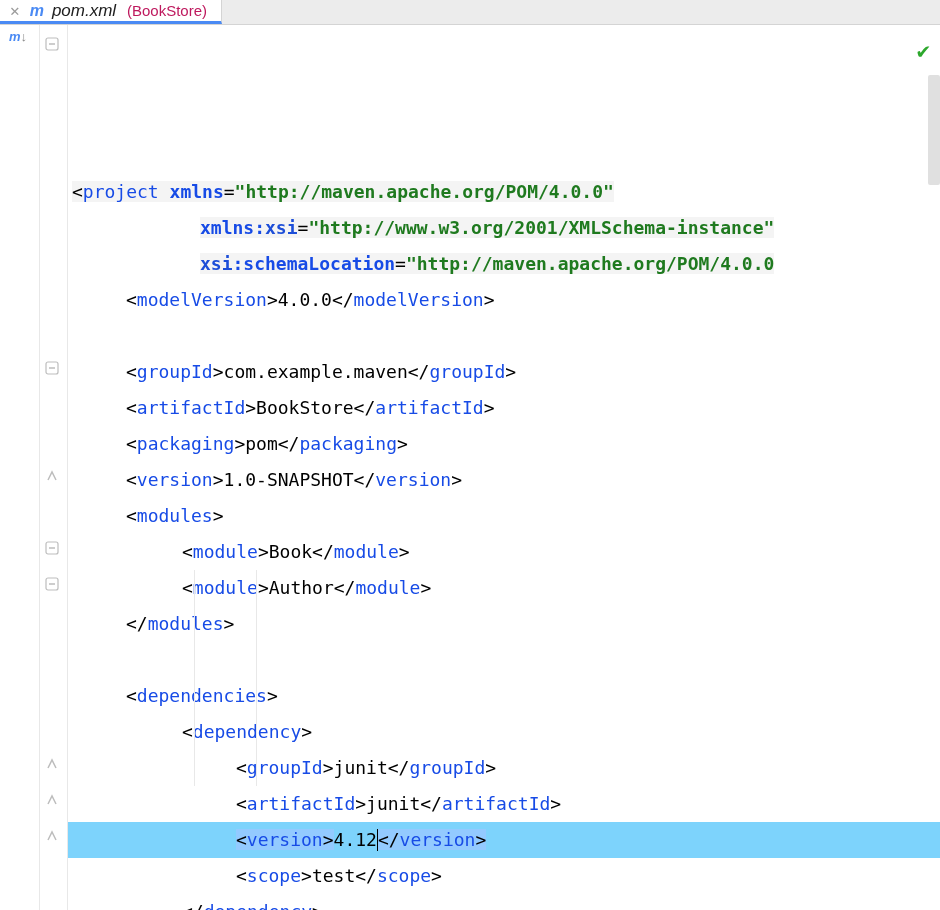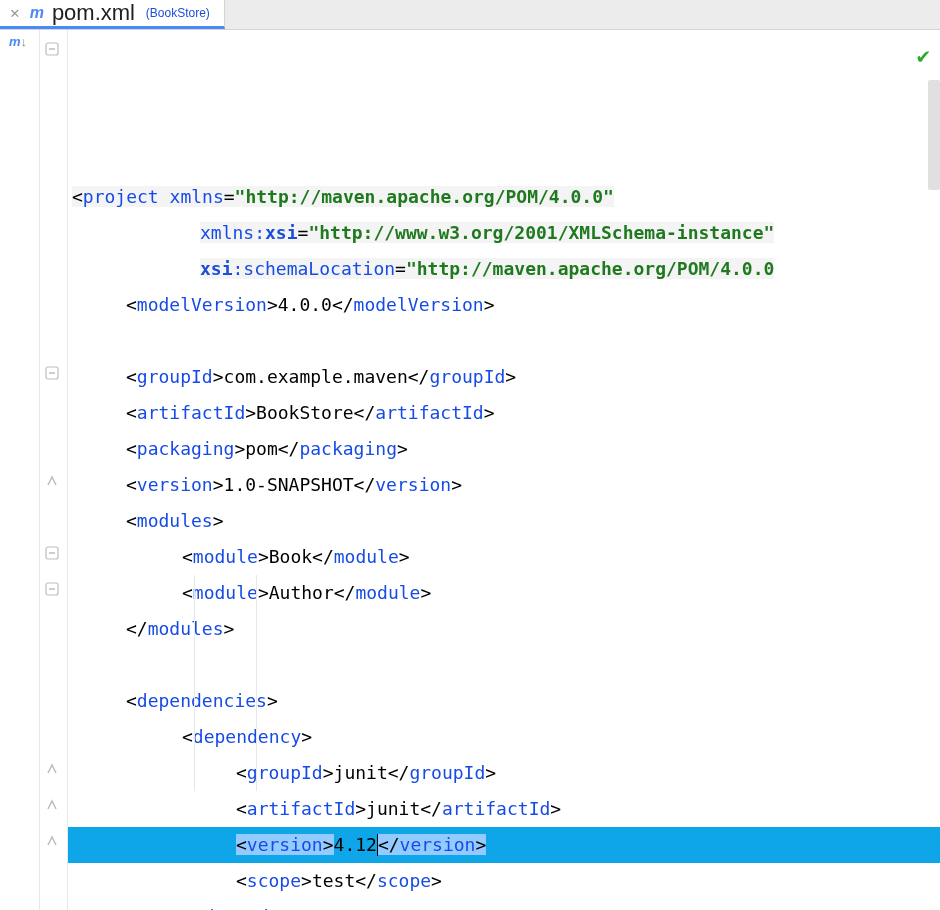--- a/index.html
+++ b/index.html
@@ -39,27 +39,28 @@
   .tab .ficon {
     color: #4a8af4;
     font-style: italic;
     font-weight: 900;
     font-family: "Segoe UI", "Helvetica Neue", sans-serif;
     font-size: 16px;
     margin-right: 8px;
   }
   .tab .fname {
     font-family: "Segoe UI", "Helvetica Neue", sans-serif;
-    font-size: 22px;
+    font-size: 17px;
     color: #202020;
+    font-style: italic;
   }
   .tab .proj {
     font-family: "Segoe UI", "Helvetica Neue", sans-serif;
-    font-size: 12px;
-    color: #1d4ed8;
+    font-size: 15px;
+    color: #be185d;
   }
   
   .editor-wrap {
     flex: 1;
     display: flex;
     position: relative;
   }
   .gutter {
     width: 40px;
     background: #ffffff;
@@ -103,34 +104,34 @@
     line-height: 36px;
     white-space: pre;
     overflow: hidden;
   }
   .line {
     height: 36px;
     position: relative;
     padding-left: 4px;
   }
   .line.hl {
-    background: #0ea5e9;
+    background: #7dd3fc;
   }
   .line.selbg .seltag {
     background: #93caff;
   }
   .pad1 { padding-left: 4px; }
   .pad2 { padding-left: 58px; }
   .pad2b { padding-left: 132px; }
   .pad3 { padding-left: 114px; }
   .pad4 { padding-left: 168px; }
   
   .pun { color: #000000; }
   .tag { color: #174be6; font-weight: 400; }
-  .attr { color: #174be6; font-weight: 400; }
+  .attr { color: #174be6; font-weight: 700; }
   .ns { color: #1d4ed8; font-weight: 700; }
   .str { color: #1f7a1f; font-weight: 700; }
   .txt { color: #000000; }
   .dim-bg { background: #f4f4f4; }
   .check {
     position: absolute;
     right: 10px;
     top: 8px;
     color: #2da82d;
     font-size: 22px;

